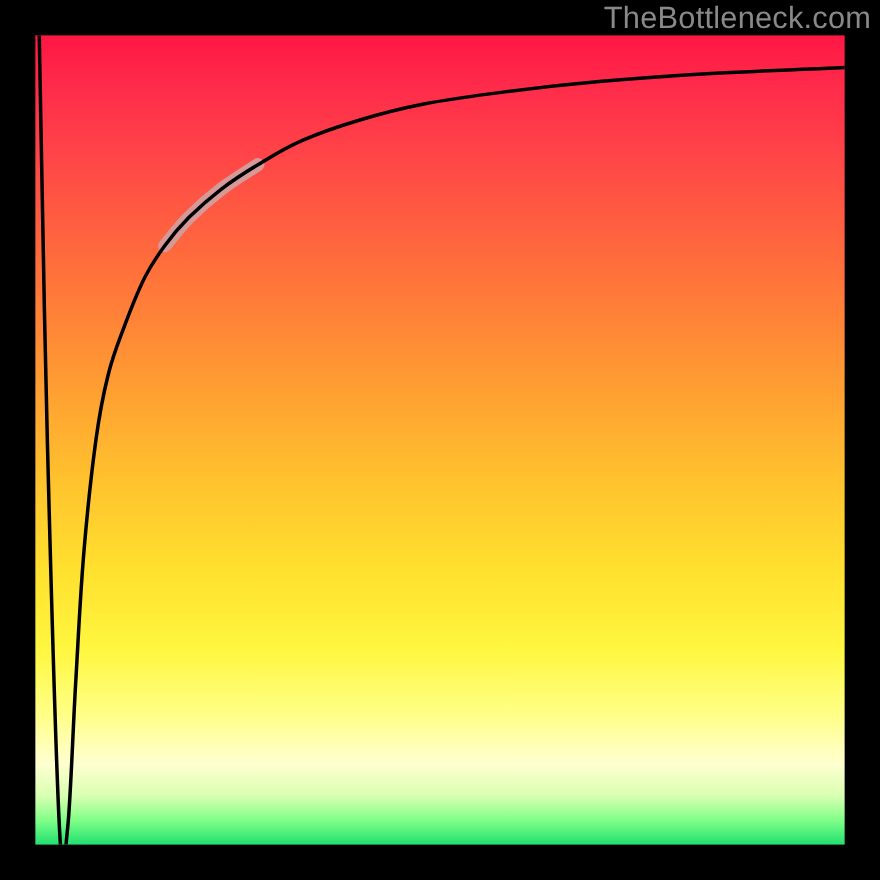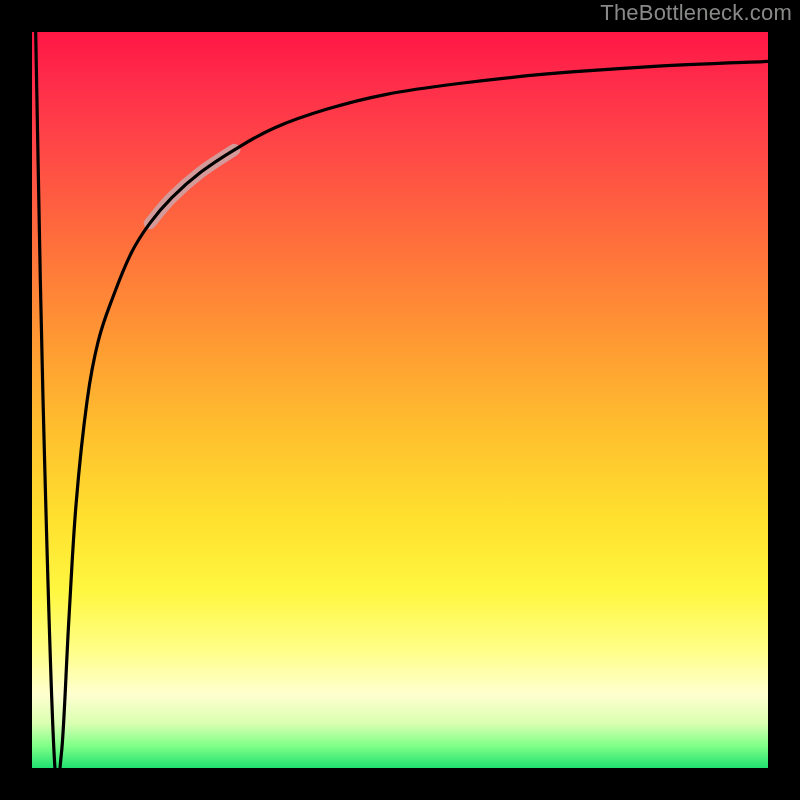--- a/index.html
+++ b/index.html
@@ -15,21 +15,21 @@
     position: relative;
     width: 800px;
     height: 800px;
     background: #000;
   }
   .watermark {
     position: absolute;
     top: 0px;
     right: 8px;
     color: #888a88;
-    font-size: 22px;
+    font-size: 28px;
     font-weight: 500;
     letter-spacing: 0.2px;
     z-index: 10;
     user-select: none;
   }
   .plot-area {
     position: absolute;
     left: 32px;
     top: 32px;
     width: 736px;

